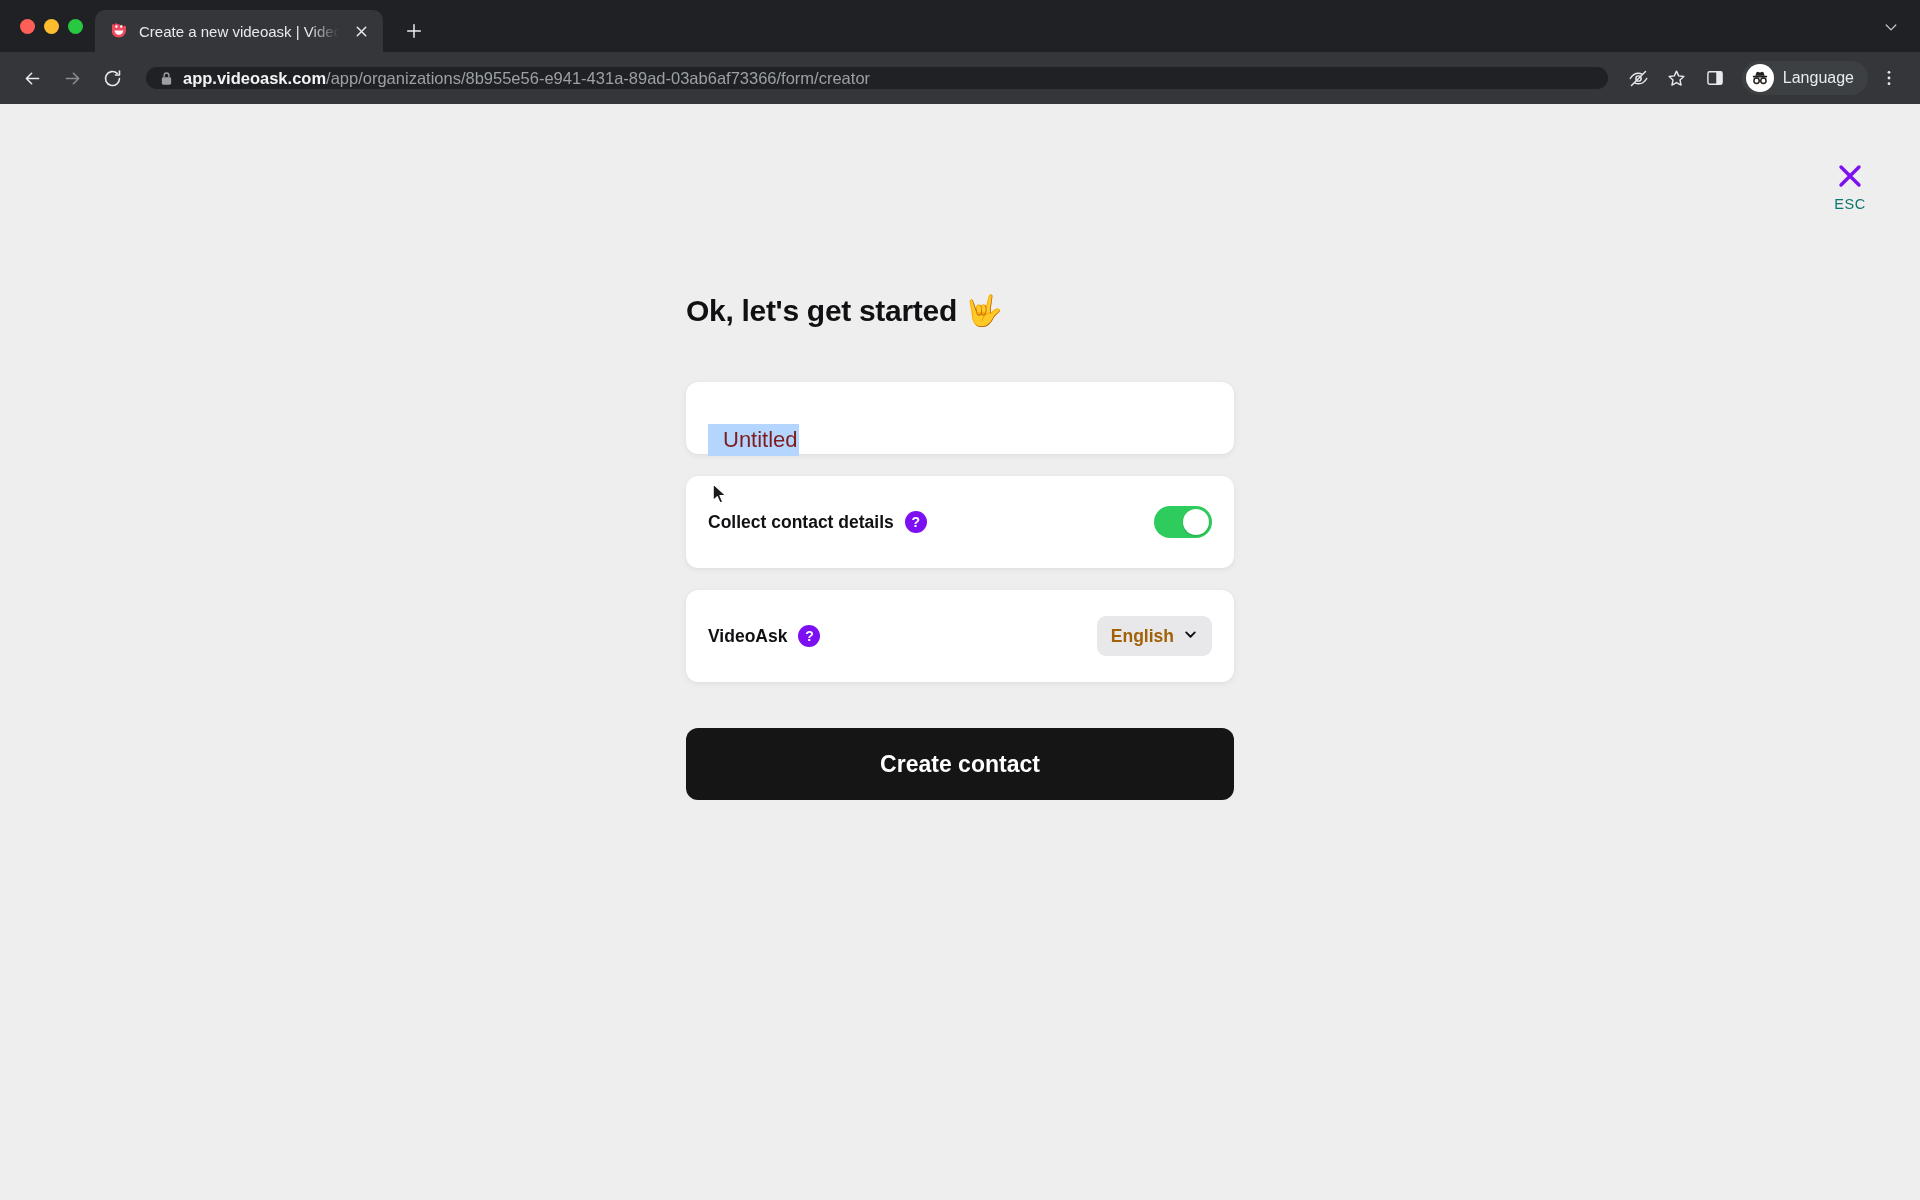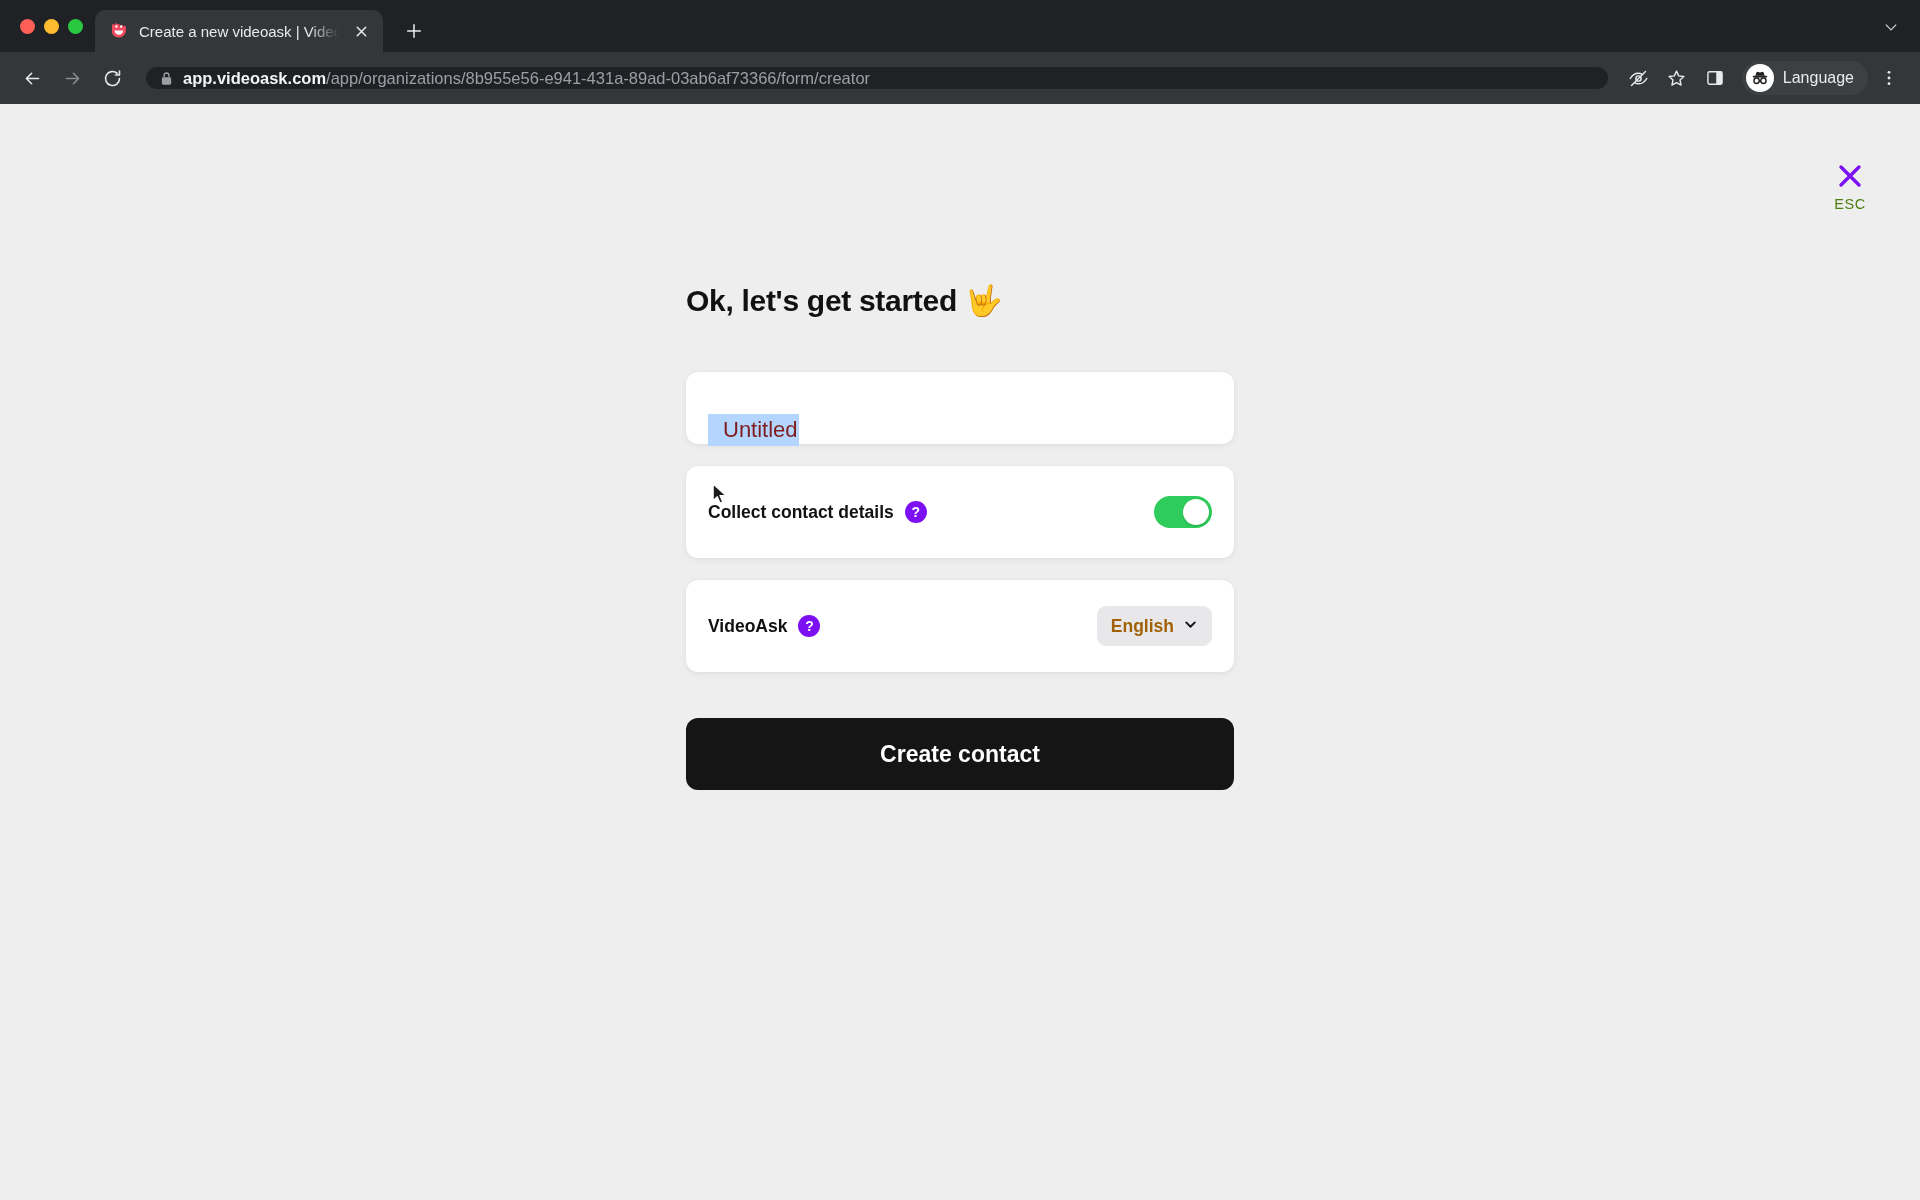--- a/index.html
+++ b/index.html
@@ -145,29 +145,29 @@
   .esc-btn {
     position: absolute;
     top: 58px; right: 42px;
     width: 56px;
     display: flex; flex-direction: column; align-items: center; gap: 6px;
   }
   .esc-x { width: 28px; height: 28px; }
   .esc-label {
     font-size: 14.5px;
     letter-spacing: 0.6px;
-    color: #4d7c0f;
+    color: #0f766e;
     font-weight: 500;
   }
 
   .center {
     position: absolute;
     left: 50%;
     transform: translateX(-50%);
-    top: 1px;
+    top: 11px;
     width: 548px;
     display: flex;
     flex-direction: column;
     align-items: stretch;
   }
 
   .headline {
     font-size: 30px;
     font-weight: 700;
     color: #111114;

